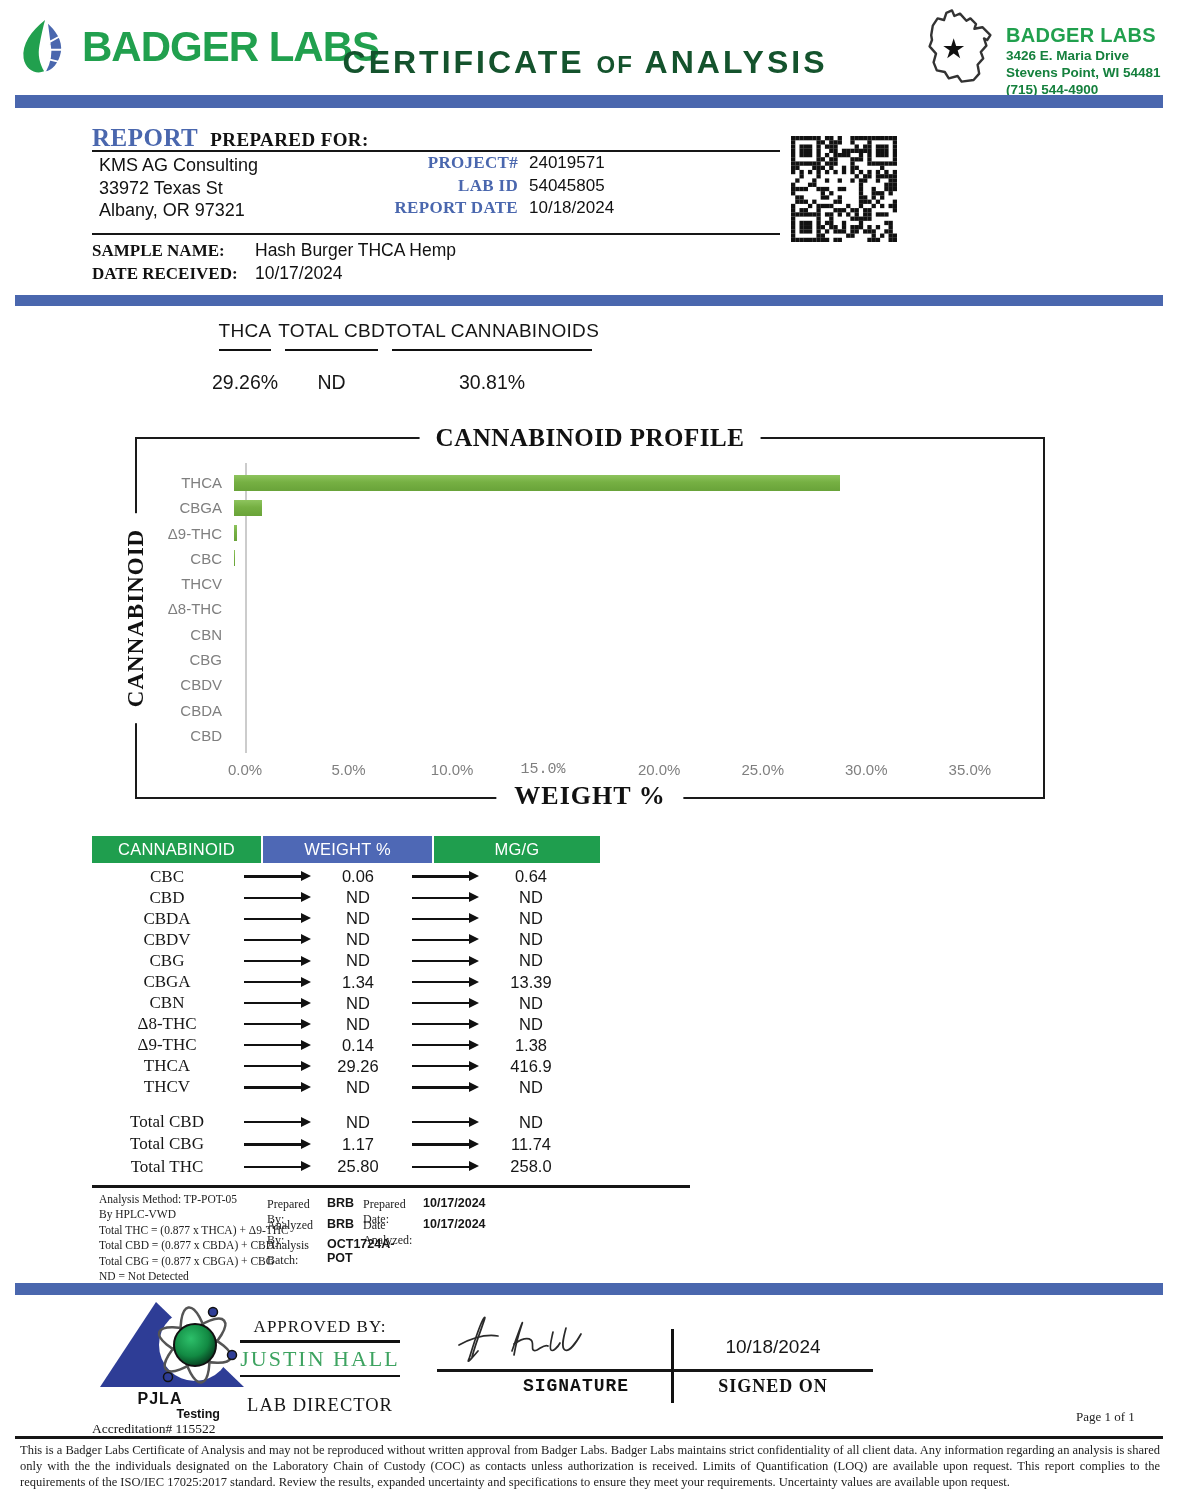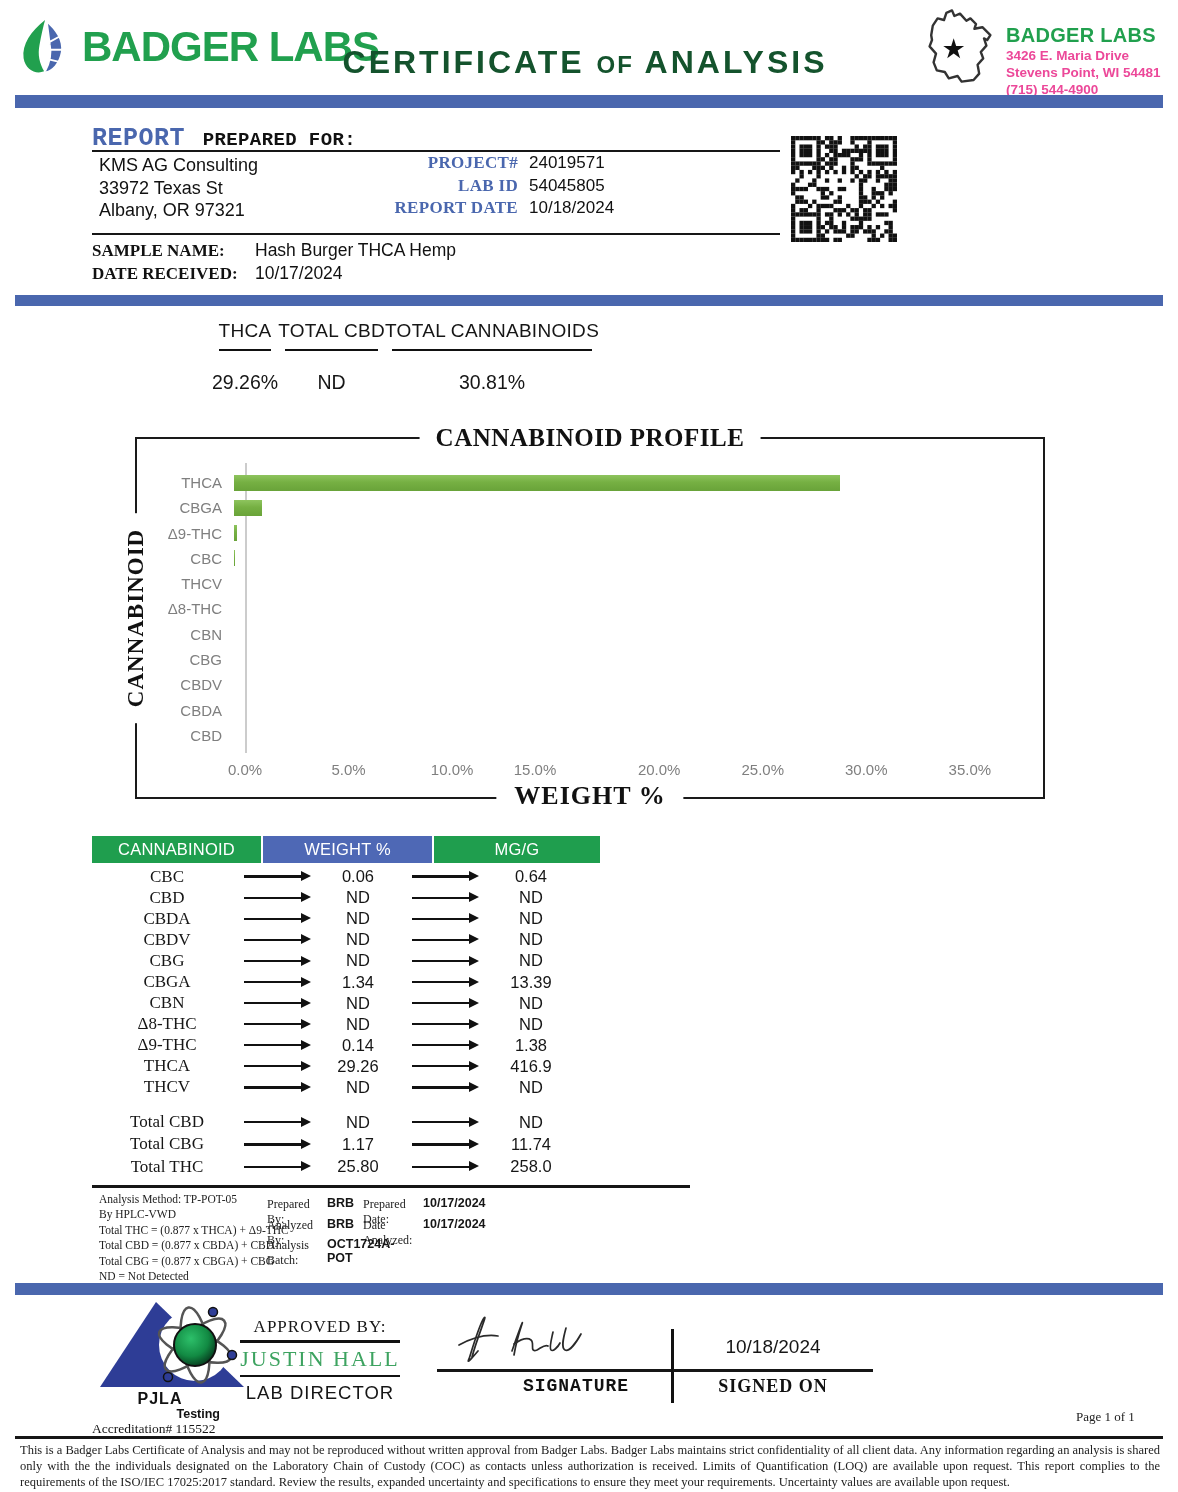--- a/index.html
+++ b/index.html
@@ -8,26 +8,26 @@
 
   
   .logo { position:absolute; left:18px; top:18px; display:flex; align-items:center; gap:8px; }
   .brand { font-size:42px; font-weight:700; color:#21a04e; letter-spacing:-1px; }
   .main-title { position:absolute; left:325px; top:44px; width:520px; text-align:center;
     font-size:32px; font-weight:700; color:#14532d; letter-spacing:3px; }
   .main-title .of { font-size:24px; letter-spacing:2px; }
   .lab-block { position:absolute; left:920px; top:8px; display:flex; align-items:flex-start; }
   .lab-text { margin-left:6px; margin-top:16px; }
   .lab-name { font-size:20px; font-weight:800; color:#21a04e; letter-spacing:0.3px; }
-  .lab-line { font-size:13.5px; font-weight:700; color:#ec4899; line-height:17px; }
+  .lab-line { font-size:13.5px; font-weight:700; color:#15803d; line-height:17px; }
   .hbar { position:absolute; left:15px; width:1148px; background:#4a67ae; }
   .line { position:absolute; height:2px; background:#161616; }
 
   
-  .report-title { position:absolute; left:92px; top:124px; font-family:Liberation Mono, monospace; }
+  .report-title { position:absolute; left:92px; top:124px; font-family:Liberation Serif, serif; }
   .rt-word { font-size:25px; font-weight:700; color:#4a67ae; letter-spacing:0.5px; }
   .rt-rest { font-size:19px; font-weight:700; color:#111; margin-left:8px; letter-spacing:0.4px; }
   .client { position:absolute; left:99px; top:154px; }
   .client-line { font-size:18px; color:#111; line-height:22.5px; }
   .meta { position:absolute; left:368px; top:152px; }
   .meta-row { display:flex; height:22.5px; align-items:center; }
   .meta-label { width:150px; text-align:right; font-family:"Liberation Serif", serif; font-weight:700; font-size:17px; color:#4a67ae; letter-spacing:0.3px; }
   .meta-value { margin-left:11px; font-size:17px; color:#111; }
   .samples { position:absolute; left:92px; top:239px; }
   .sample-row { display:flex; height:23px; align-items:center; }
@@ -84,21 +84,21 @@
   .prep-dvalue { position:absolute; left:156px; font-size:12.5px; font-weight:700; color:#161616; top:2px; }
 
   
   .pjla-name { position:absolute; left:100px; top:1390px; width:120px; text-align:center; font-size:16px; font-weight:800; color:#111; letter-spacing:1px; }
   .pjla-sub { position:absolute; left:100px; top:1407px; width:120px; text-align:right; font-size:12.5px; font-weight:800; color:#111; }
   .pjla-accred { position:absolute; left:92px; top:1421px; font-family:"Liberation Serif", serif; font-size:13.5px; color:#161616; }
   .approved { position:absolute; left:240px; top:1317px; width:160px; text-align:center; }
   .ab-label { font-family:"Liberation Serif", serif; font-size:17px; color:#161616; letter-spacing:1px; }
   .ab-rule { height:2.5px; background:#111; margin-top:3px; }
   .ab-name { font-family:"Liberation Serif", serif; font-size:22px; color:#3da360; letter-spacing:2px; margin-top:3px; }
-  .ab-title { font-family:Liberation Sans, sans-serif; font-size:18.5px; color:#161616; letter-spacing:1px; margin-top:5px; }
+  .ab-title { font-family:Liberation Serif, serif; font-size:18.5px; color:#161616; letter-spacing:1px; margin-top:18px; }
   .sig-svg { position:absolute; left:450px; top:1305px; }
   .sig-label, .signedon-label { position:absolute; top:1376px; text-align:center;
     font-family:"Liberation Serif", serif; font-weight:700; font-size:18px; letter-spacing:1px; color:#111; }
   .sig-label { left:459px; width:234px;font-family:Liberation Mono, monospace; }
   .signedon-label { left:673px; width:200px; }
   .signedon-value { position:absolute; left:673px; top:1336px; width:200px; text-align:center; font-size:19px; color:#161616; }
   .vline { position:absolute; left:671px; top:1329px; width:2.5px; height:74px; background:#111; }
   .page-label { position:absolute; left:1076px; top:1409px; font-family:"Liberation Serif", serif; font-size:13px; color:#222; }
 
   
@@ -578,21 +578,21 @@
           <span class="clab">CBDA</span>
         </div>
         <div class="crow">
           <span class="clab">CBD</span>
         </div>
       </div>
     <div id="xticks">
         <span class="tick" style="left: 76px;">0.0%</span>
         <span class="tick" style="left: 179.55px;">5.0%</span>
         <span class="tick" style="left: 283.1px;">10.0%</span>
-        <span class="tick" style="left: 366px;">15.0%</span>
+        <span class="tick" style="left: 374px; font-family: Liberation Mono, monospace;">15.0%</span>
         <span class="tick" style="left: 490.2px;">20.0%</span>
         <span class="tick" style="left: 593.75px;">25.0%</span>
         <span class="tick" style="left: 697.3px;">30.0%</span>
         <span class="tick" style="left: 800.85px;">35.0%</span>
       </div>
   </div>
 
   <div class="th-cell th1">CANNABINOID</div>
   <div class="th-cell th2">WEIGHT %</div>
   <div class="th-cell th3">MG/G</div>

